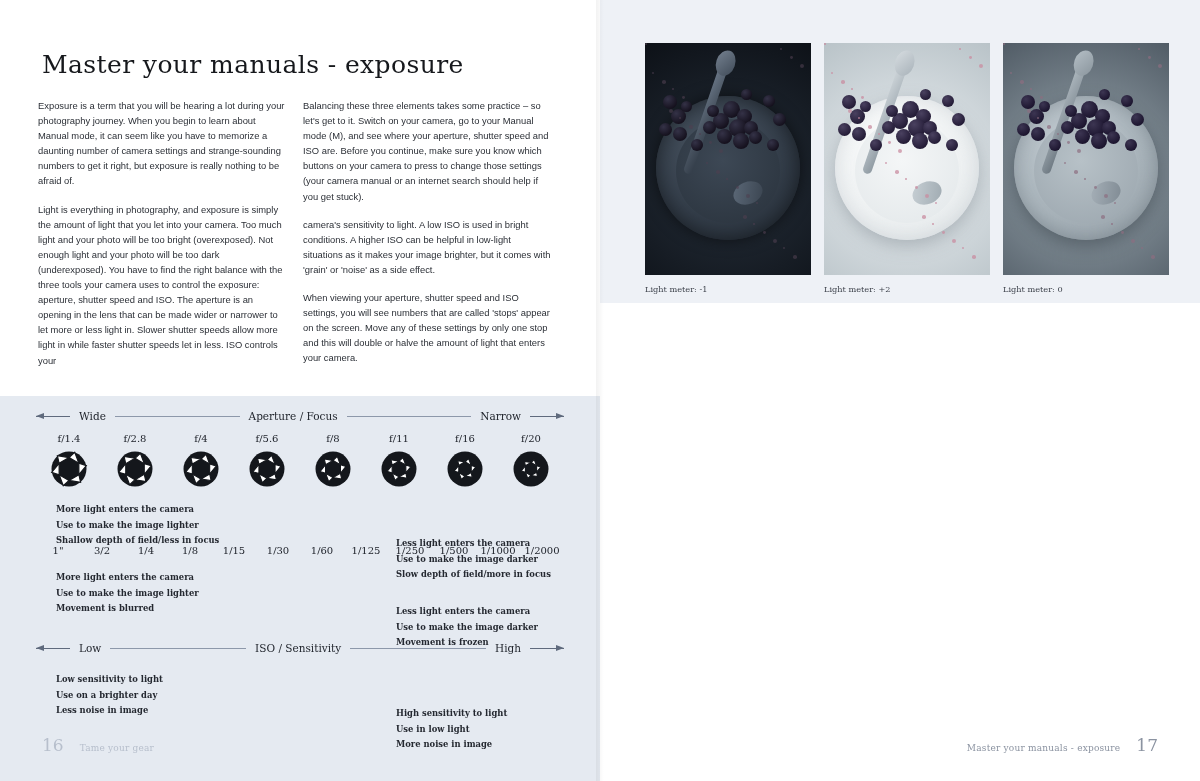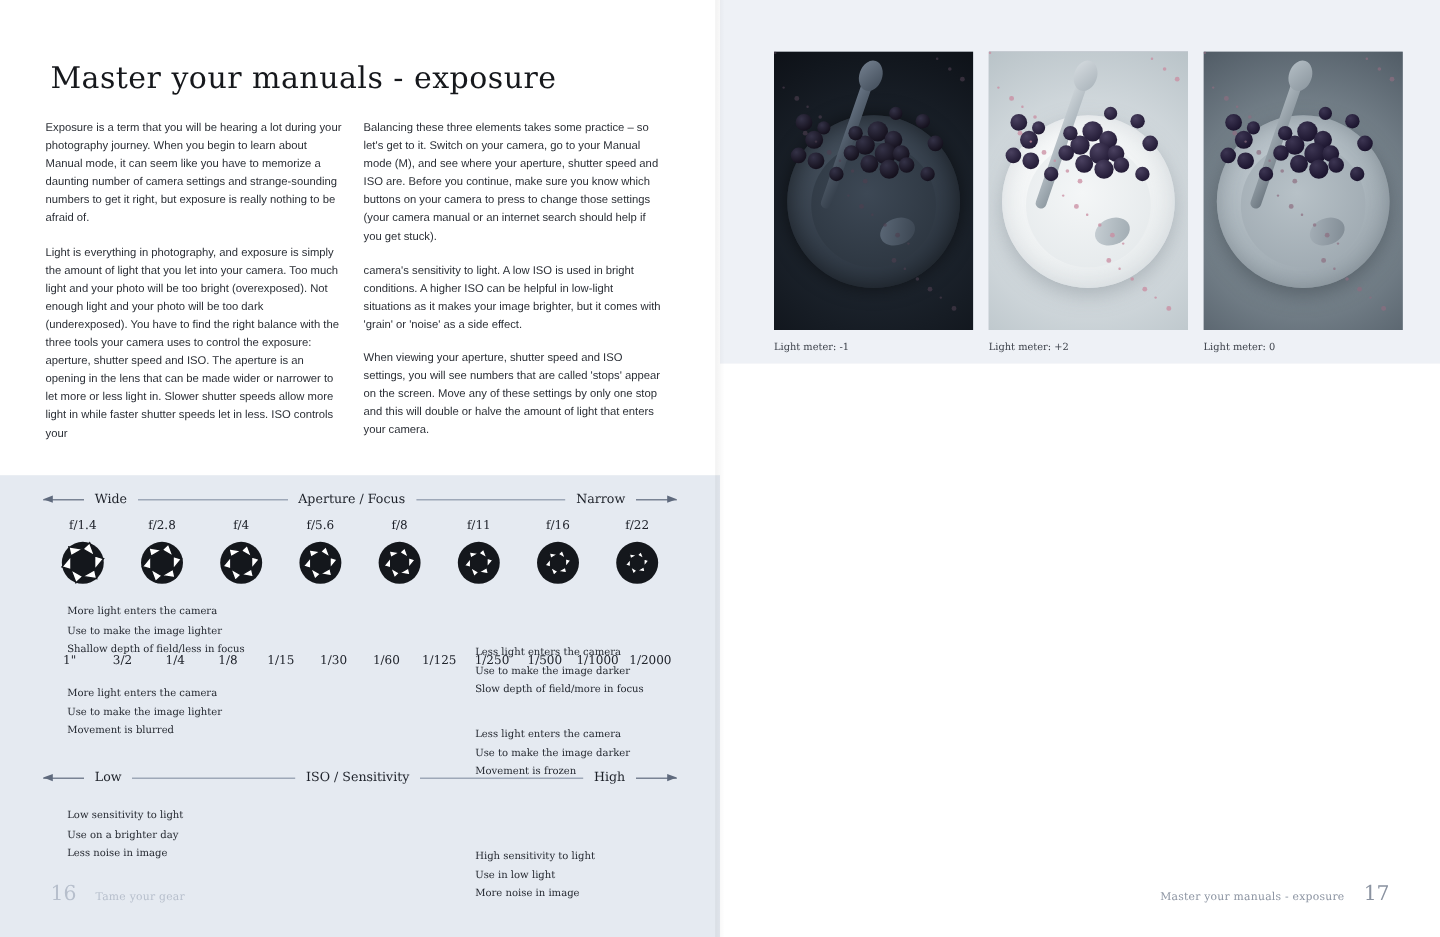--- a/index.html
+++ b/index.html
@@ -79,21 +79,21 @@
     font-family: "DejaVu Serif", "Liberation Serif", serif;
     font-size: 10px; color: #20242c;
   }
   .tick-row.left-align .tick { text-align: left; }
 
   .iris-row { display: flex; margin: 6px 36px 0 36px; }
   .iris-cell { flex: 1 1 0; display: flex; justify-content: center; }
   .iris { display: block; }
 
   .notes {
-    position: relative; margin: 14px 56px 0 56px; height: 48px;
+    position: relative; margin: 14px 56px 0 56px; height: 48px; font-weight: bold;
   }
   .notes .side { position: absolute; top: 0; }
   .notes .side.l { left: 0; }
   .notes .side.r { left: 340px; margin-top: 34px; }
   .notes .line {
     font-family: "DejaVu Serif", "Liberation Serif", serif;
     font-size: 8.4px; line-height: 15.5px; color: #242830; white-space: nowrap;
   }
 
   
@@ -247,21 +247,21 @@
           <span class="arrow-r"></span>
         </div>
         <div class="tick-row">
           <span class="tick">f/1.4</span>
           <span class="tick">f/2.8</span>
           <span class="tick">f/4</span>
           <span class="tick">f/5.6</span>
           <span class="tick">f/8</span>
           <span class="tick">f/11</span>
           <span class="tick">f/16</span>
-          <span class="tick">f/22</span>
+          <span class="tick">f/20</span>
         </div>
         <div class="iris-row" id="iris-row">
             <div class="iris-cell">
               <svg class="iris" width="38" height="38" viewBox="0 0 100 100">
                 <circle cx="50" cy="50" r="46" fill="#14171c"></circle>
                 <g>
                   <path d="M 50 20 L 65.06800082036139 6.009031025930007 L 75.98076211353316 35 Z" fill="#ffffff" stroke="#14171c" stroke-width="3"></path>
                   <path d="M 75.98076211353316 35 L 95.63129707881836 41.05378700764272 L 75.98076211353316 65 Z" fill="#ffffff" stroke="#14171c" stroke-width="3"></path>
                   <path d="M 75.98076211353316 65 L 80.563296258457 85.04475598171271 L 50 80 Z" fill="#ffffff" stroke="#14171c" stroke-width="3"></path>
                   <path d="M 50 80 L 34.93199917963862 93.99096897407 L 24.019237886466847 65.00000000000001 Z" fill="#ffffff" stroke="#14171c" stroke-width="3"></path>

